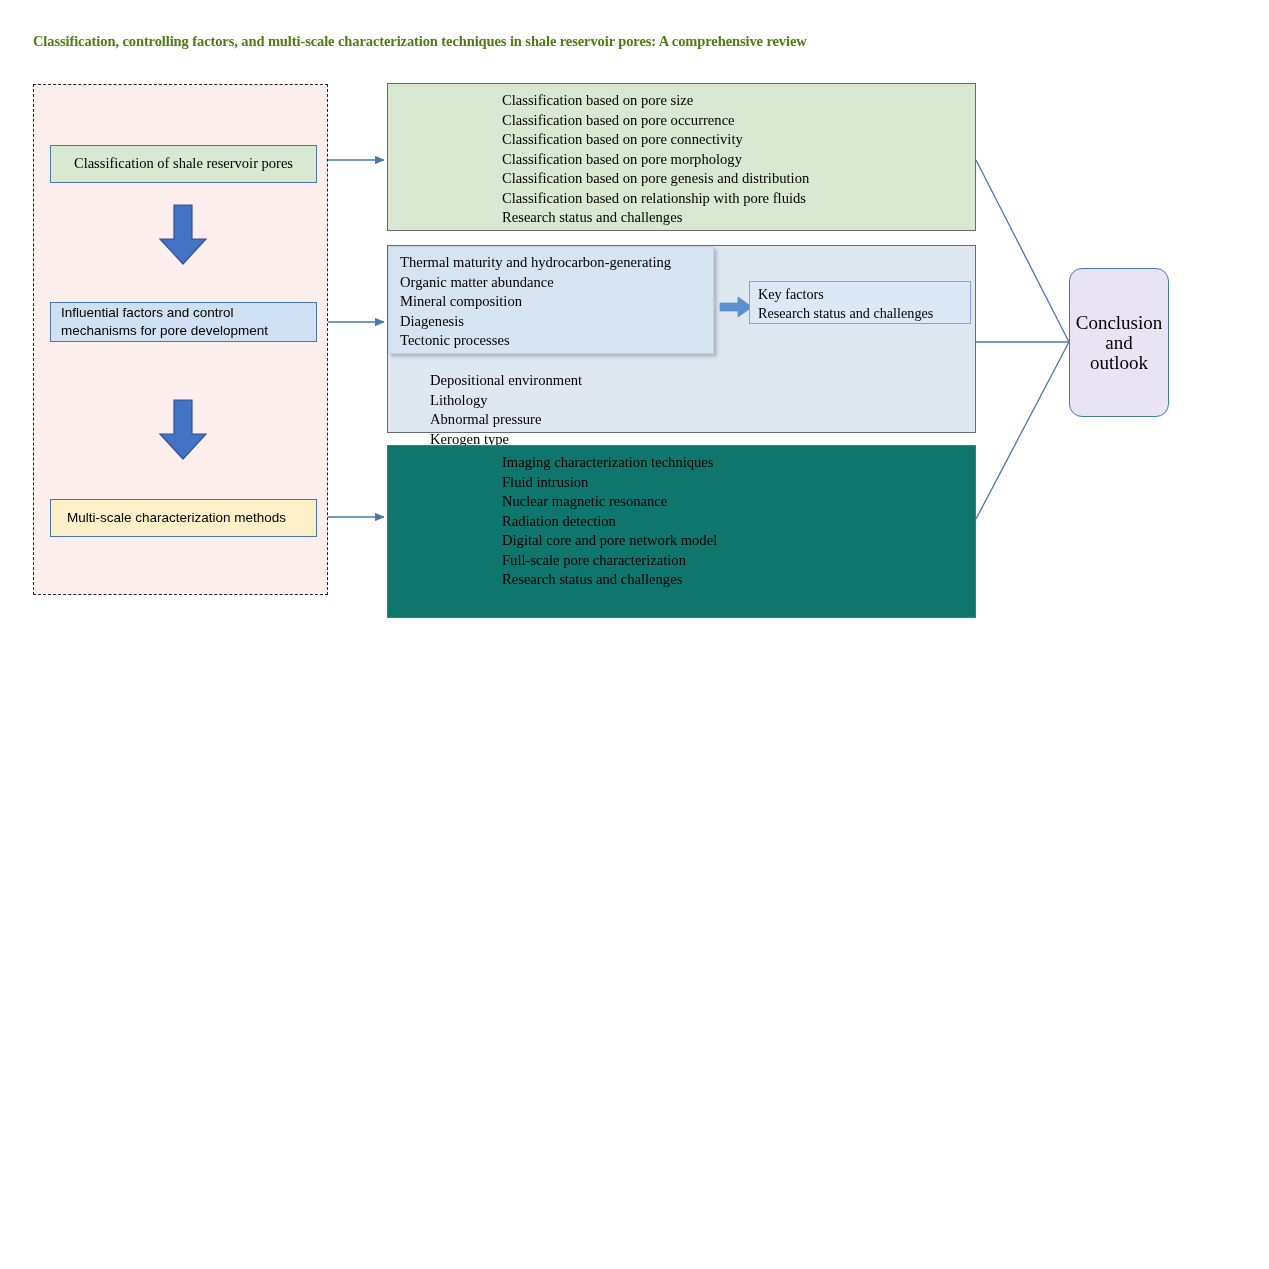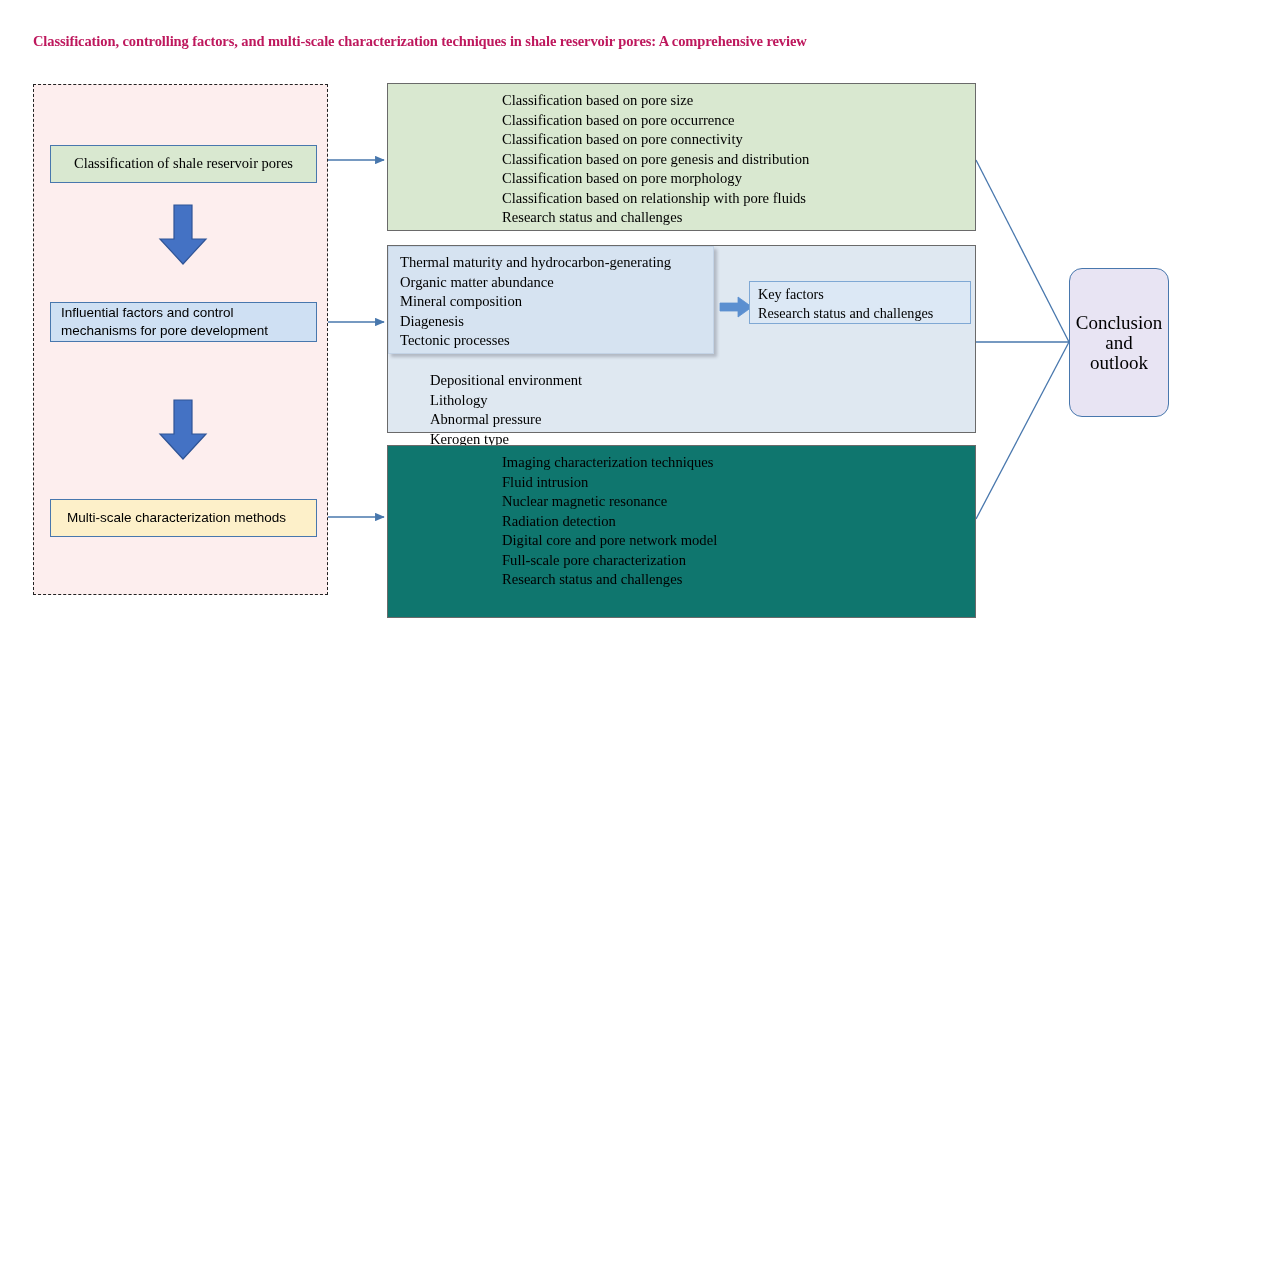--- a/index.html
+++ b/index.html
@@ -24,21 +24,21 @@
   
   .title {
     position: absolute;
     left: 33px;
     top: 33px;
     width: 1100px;
     font-family: "Liberation Serif", "DejaVu Serif", serif;
     font-size: 14.5px;
     font-weight: bold;
     letter-spacing: -0.1px;
-    color: #be185d;
+    color: #4d7c0f;
     white-space: nowrap;
   }
 
   
   .left-container {
     position: absolute;
     left: 33px;
     top: 84px;
     width: 295px;
     height: 511px;
@@ -292,22 +292,22 @@
 
   <div class="stage-box" id="stage-multiscale">
     <span class="stage-label">Multi-scale characterization methods</span>
   </div>
 
   <div class="panel" id="panel-classification">
     <ul class="panel-list">
       <li>Classification based on pore size</li>
       <li>Classification based on pore occurrence</li>
       <li>Classification based on pore connectivity</li>
+      <li>Classification based on pore morphology</li>
       <li>Classification based on pore genesis and distribution</li>
-      <li>Classification based on pore morphology</li>
       <li>Classification based on relationship with pore fluids</li>
       <li>Research status and challenges</li>
     </ul>
   </div>
 
   <div class="panel" id="panel-factors">
     <div class="sub-box">
       <ul class="panel-list">
         <li>Thermal maturity and hydrocarbon-generating</li>
         <li>Organic matter abundance</li>

